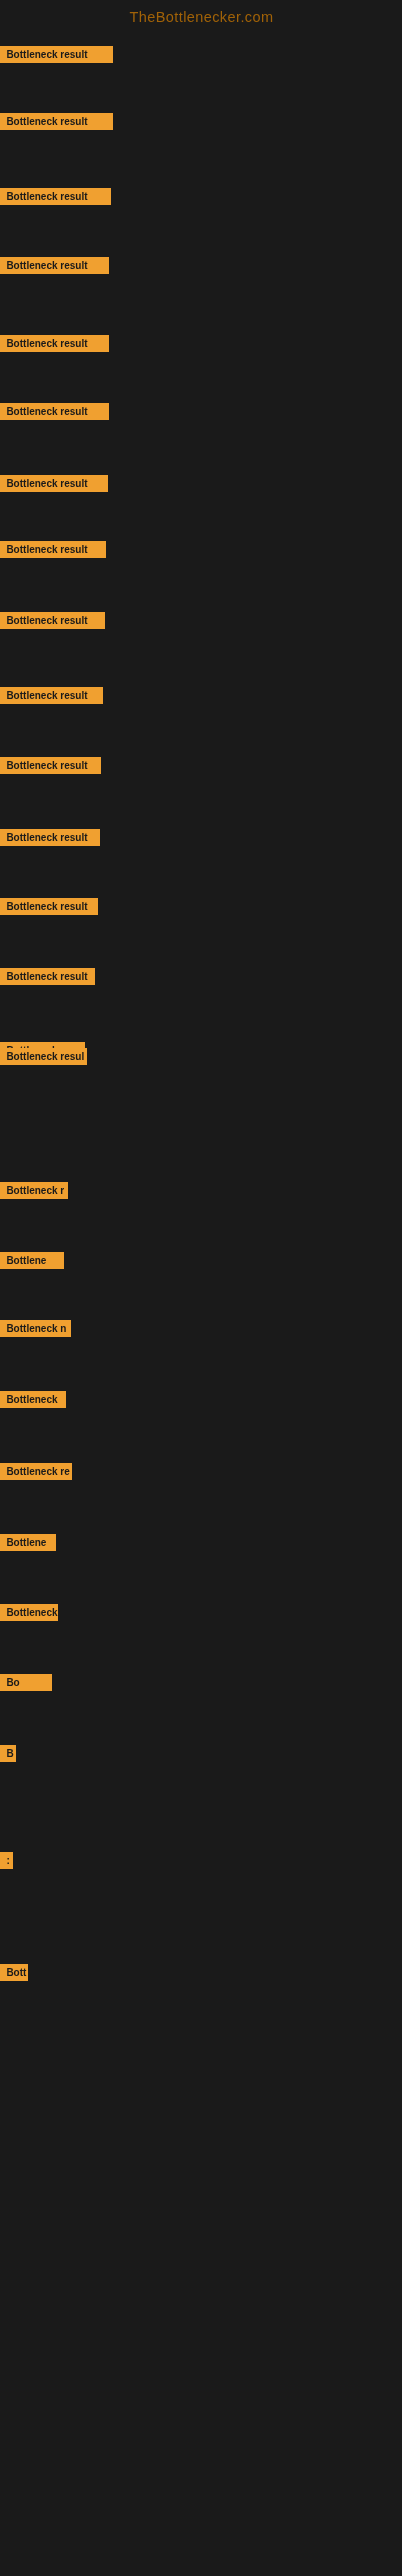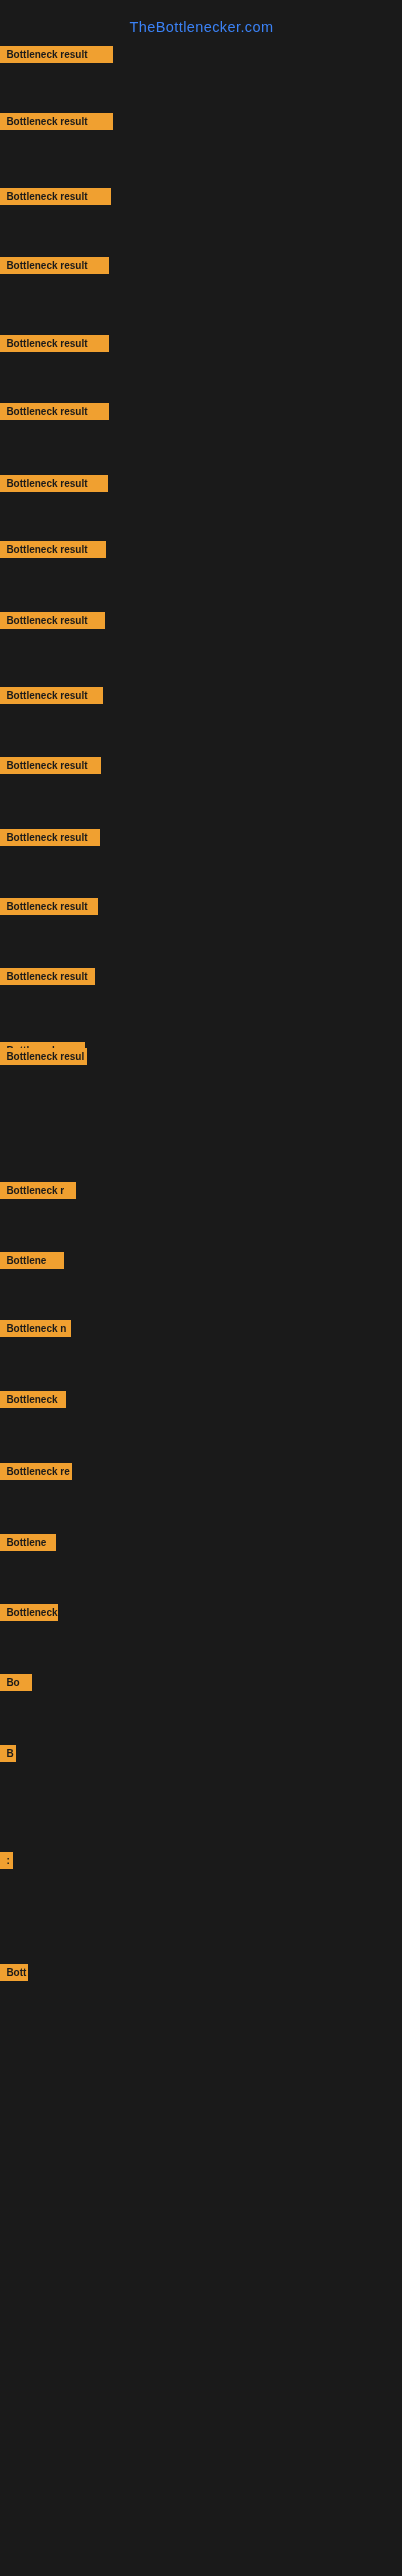--- a/index.html
+++ b/index.html
@@ -12,23 +12,23 @@
       width: 403px;
       height: 2576px;
       background-color: #1a1a1a;
       font-family: Arial, sans-serif;
       position: relative;
       overflow: hidden;
     }
 
     .site-title {
       text-align: center;
-      color: #3b82f6;
+      color: #a16207;
       font-size: 14.5px;
-      padding: 19px 0;
+      padding: 9px 0;
       letter-spacing: 0.4px;
     }
 
     .bottleneck-label {
       position: absolute;
       background-color: #f0a030;
       color: #1a1a1a;
       font-weight: bold;
       font-size: 10px;
       padding: 3.2px 6.4px;
@@ -53,25 +53,25 @@
     <div class="bottleneck-label" style="top: 475px; width: 108px;">Bottleneck result</div>
     <div class="bottleneck-label" style="top: 541px; width: 106px;">Bottleneck result</div>
     <div class="bottleneck-label" style="top: 612px; width: 105px;">Bottleneck result</div>
     <div class="bottleneck-label" style="top: 687px; width: 103px;">Bottleneck result</div>
     <div class="bottleneck-label" style="top: 757px; width: 101px;">Bottleneck result</div>
     <div class="bottleneck-label" style="top: 829px; width: 100px;">Bottleneck result</div>
     <div class="bottleneck-label" style="top: 898px; width: 98px;">Bottleneck result</div>
     <div class="bottleneck-label" style="top: 968px; width: 95px;">Bottleneck result</div>
     <div class="bottleneck-label" style="top: 1042px; width: 85px;">Bottleneck re</div>
     <div class="bottleneck-label" style="top: 1048px; width: 87px;">Bottleneck resul</div>
-    <div class="bottleneck-label" style="top: 1182px; width: 76px;">Bottleneck r</div>
+    <div class="bottleneck-label" style="top: 1182px; width: 68px;">Bottleneck r</div>
     <div class="bottleneck-label" style="top: 1252px; width: 64px;">Bottlene</div>
     <div class="bottleneck-label" style="top: 1320px; width: 71px; text-align: right;">Bottleneck n</div>
     <div class="bottleneck-label" style="top: 1391px; width: 66px;">Bottleneck</div>
     <div class="bottleneck-label" style="top: 1463px; width: 72px;">Bottleneck re</div>
     <div class="bottleneck-label" style="top: 1534px; width: 56px;">Bottlene</div>
     <div class="bottleneck-label" style="top: 1604px; width: 58px;">Bottleneck</div>
-    <div class="bottleneck-label" style="top: 1674px; width: 32px;">Bo</div>
+    <div class="bottleneck-label" style="top: 1674px; width: 52px;">Bo</div>
     <div class="bottleneck-label" style="top: 1745px; width: 16px;">B</div>
     <div class="bottleneck-label" style="top: 1852px; width: 11.3px;">:</div>
     <div class="bottleneck-label" style="top: 1964px; width: 28px;">Bott</div>
   </div>
 
 
 </body></html>

